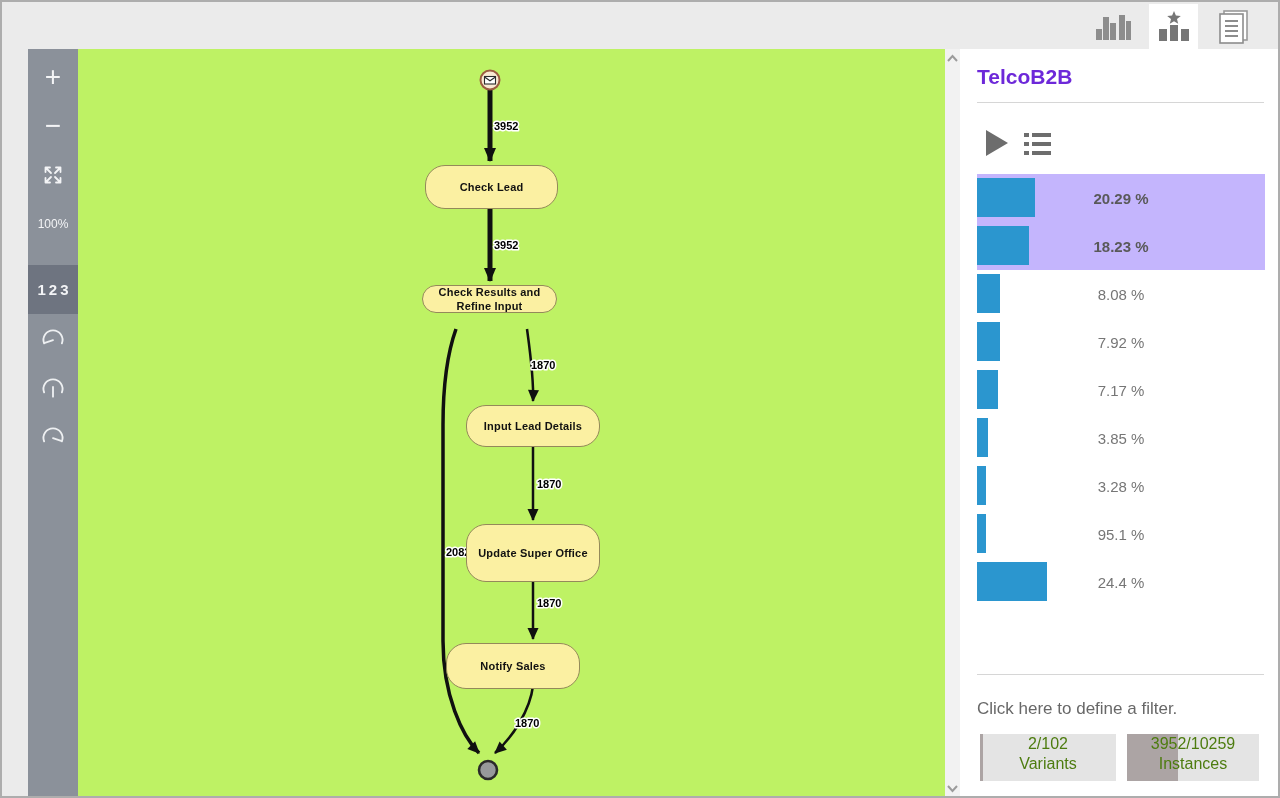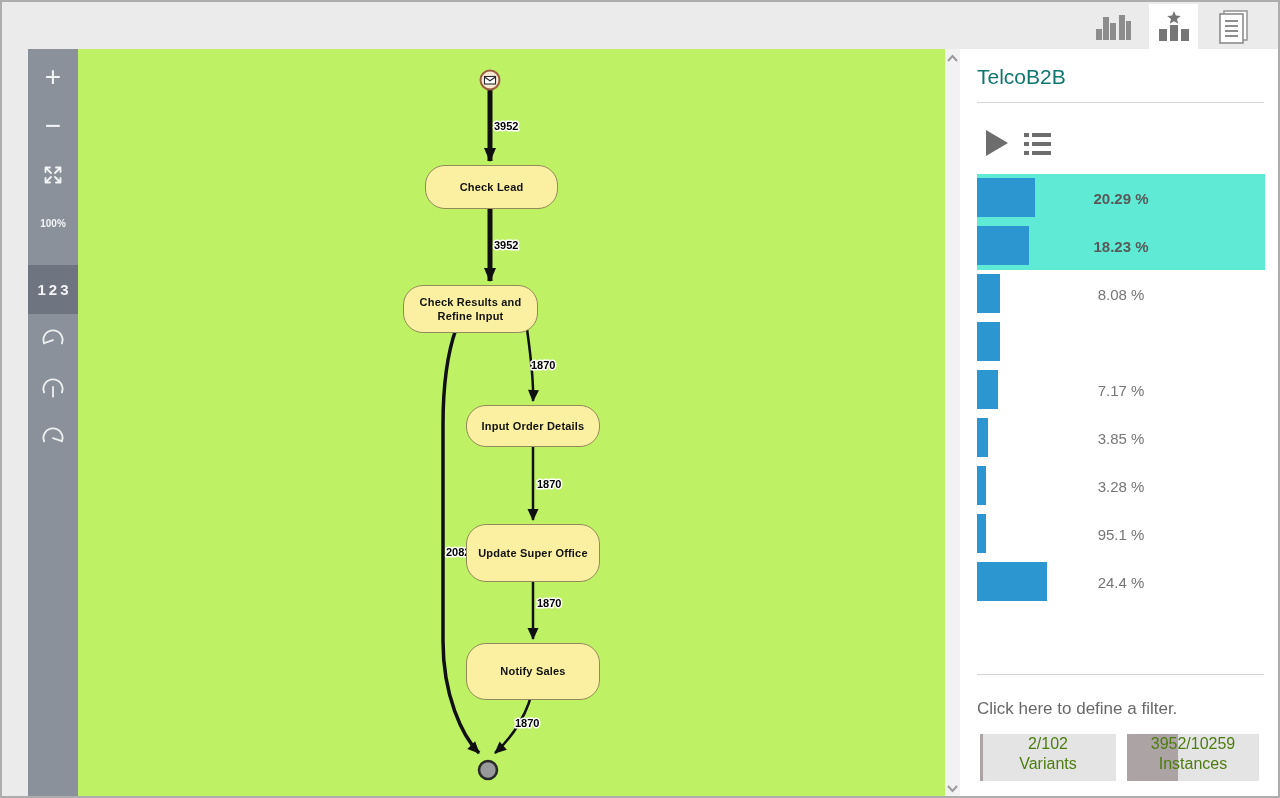--- a/index.html
+++ b/index.html
@@ -12,50 +12,50 @@
          align-items:center; justify-content:center; cursor:pointer; }
   .tab.selected { background:#ffffff; }
 
   
   .toolbar { position:absolute; left:26px; top:47px; width:50px; height:749px;
              background:#8b919a; }
   .tbtn { position:absolute; left:0; width:50px; height:49px; display:flex;
           align-items:center; justify-content:center; color:#f3f4f6; cursor:pointer; }
   .tbtn.selected { background:#6e7480; }
   .tbtn .plusminus { font-size:28px; font-weight:400; line-height:1; }
-  .tbtn .pct { font-size:10px; font-weight:bold; }
+  .tbtn .pct { font-size:12px; font-weight:normal; }
   .tbtn .num { font-size:15px; font-weight:bold; letter-spacing:3px; padding-left:3px; }
 
   
   .canvas { position:absolute; left:76px; top:47px; width:867px; height:749px;
             background:#bef264; }
   .node { position:absolute; background:#fbf0a2; border:1px solid #94895a;
           border-radius:20px; display:flex; align-items:center; justify-content:center;
           text-align:center; font-size:11px; font-weight:bold; color:#111;
           letter-spacing:.2px; line-height:1.3; padding:2px 5px; cursor:pointer; }
   .elabel { font:bold 11px "Liberation Sans",sans-serif; fill:#000;
             paint-order:stroke; stroke:#ffffff; stroke-width:3px; stroke-linejoin:round; }
 
   
   .vscroll { position:absolute; left:943px; top:47px; width:15px; height:749px;
              background:#f2f2f2; }
   .vscroll svg { position:absolute; left:1px; }
 
   
   .sidebar { position:absolute; left:958px; top:47px; width:320px; height:749px;
              background:#ffffff; }
-  .sb-title { position:absolute; left:17px; top:16px; font-size:21px; font-weight:normal;
-              color:#0f766e; }
+  .sb-title { position:absolute; left:17px; top:16px; font-size:21px; font-weight:bold;
+              color:#6d28d9; }
   .sb-div1 { position:absolute; left:17px; right:16px; top:53px; border-top:1px solid #d6d6d6; }
   .sb-div2 { position:absolute; left:17px; right:16px; top:625px; border-top:1px solid #d6d6d6; }
   .icon-btn { position:absolute; cursor:pointer; }
 
   .variant-list { position:absolute; left:17px; right:15px; top:125px; }
   .variant-row { position:relative; height:48px; display:flex; align-items:center; cursor:pointer; }
-  .variant-row.selected { background:#5eead4; }
+  .variant-row.selected { background:#c4b5fd; }
   .vbar { position:absolute; left:0; top:4px; height:39px; background:#2b96cf; }
   .vlabel { width:100%; text-align:center; font-size:15px; color:#767676; }
   .variant-row.selected .vlabel { font-weight:bold; color:#595959; }
 
   .filter-link { position:absolute; left:17px; top:650px; font-size:17px; color:#686868;
                  cursor:pointer; }
   .statbox { position:absolute; top:685px; height:47px; background:#e4e4e4;
              overflow:hidden; cursor:pointer; }
   .statbox .statfill { position:absolute; left:0; top:0; bottom:0; background:#aca4a4; }
   .statbox .stattext { position:relative; text-align:center; font-size:16px;
@@ -178,24 +178,24 @@
           <rect x="406.5" y="27.5" width="11" height="7.5" fill="#ffffff" stroke="#2b2b2b" stroke-width="1.1"></rect>
           <path d="M406.5,28 L412,31.8 L417.5,28" fill="none" stroke="#2b2b2b" stroke-width="1.1"></path>
         </g>
       </g>
 
       <circle cx="410" cy="721" r="9" fill="#97999b" stroke="#2a2a2a" stroke-width="2.6"></circle>
     </svg>
 
     
     <div class="node" style="left:347px; top:116px; width:133px; height:44px">Check Lead</div>
-    <div class="node" style="left:325px; top:236px; width:135px; height:48px">Check Results and Refine Input</div>
-    <div class="node" style="left:388px; top:356px; width:134px; height:42px">Input Order Details</div>
+    <div class="node" style="left:344px; top:236px; width:135px; height:28px">Check Results and Refine Input</div>
+    <div class="node" style="left:388px; top:356px; width:134px; height:42px">Input Lead Details</div>
     <div class="node" style="left:388px; top:475px; width:134px; height:58px">Update Super Office</div>
-    <div class="node" style="left:388px; top:594px; width:134px; height:57px">Notify Sales</div>
+    <div class="node" style="left:368px; top:594px; width:134px; height:46px">Notify Sales</div>
   </div>
 
   <div class="vscroll">
     <svg width="13" height="10" viewBox="0 0 13 10" style="top:4px">
       <path d="M2,8 L6.5,3 L11,8" fill="none" stroke="#9b9b9b" stroke-width="2"></path>
     </svg>
     <svg width="13" height="10" viewBox="0 0 13 10" style="top:735px">
       <path d="M2,2 L6.5,7 L11,2" fill="none" stroke="#9b9b9b" stroke-width="2"></path>
     </svg>
   </div>
@@ -230,20 +230,21 @@
         <div class="variant-row selected">
           <div class="vbar" style="width: 52px;"></div>
           <div class="vlabel">18.23 %</div>
         </div>
         <div class="variant-row">
           <div class="vbar" style="width: 23px;"></div>
           <div class="vlabel">8.08 %</div>
         </div>
         <div class="variant-row">
           <div class="vbar" style="width: 23px;"></div>
+          <div class="vlabel">7.92 %</div>
         </div>
         <div class="variant-row">
           <div class="vbar" style="width: 21px;"></div>
           <div class="vlabel">7.17 %</div>
         </div>
         <div class="variant-row">
           <div class="vbar" style="width: 11px;"></div>
           <div class="vlabel">3.85 %</div>
         </div>
         <div class="variant-row">

